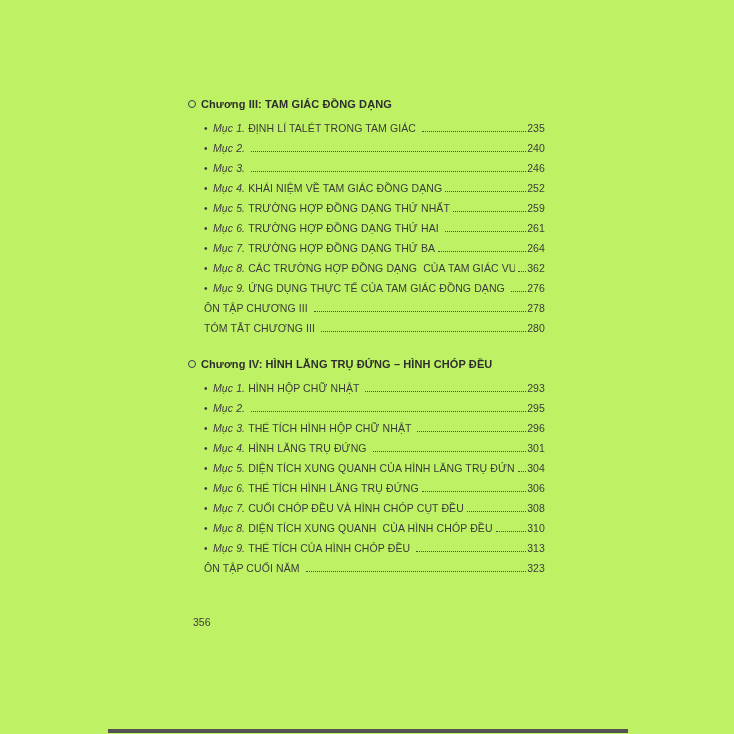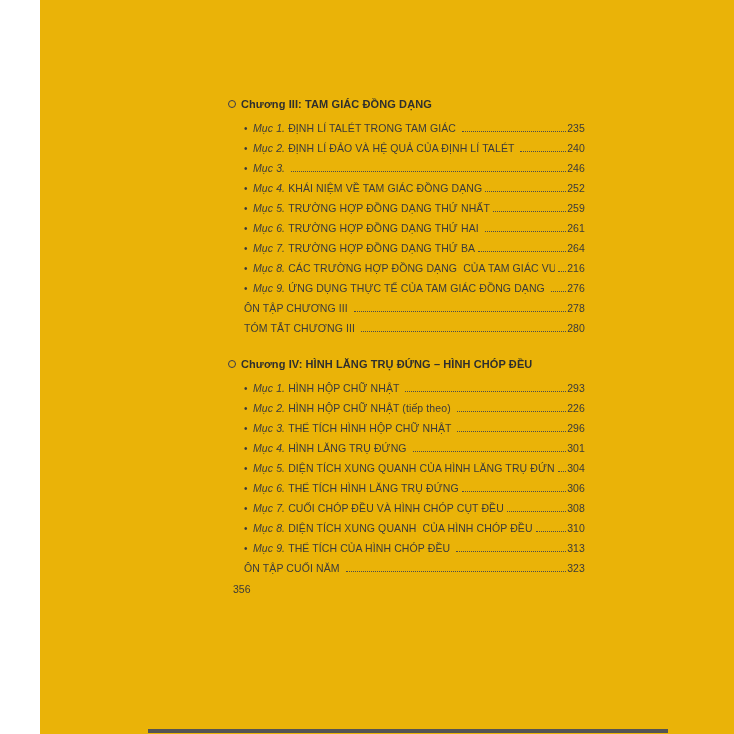--- a/index.html
+++ b/index.html
@@ -80,57 +80,57 @@
     border-bottom: 1.5px dotted #4c4c4c;
     margin: 0 1px 0 3px;
     align-self: baseline;
   }
   .pagenum {
     flex: 0 0 auto;
   }
   .folio {
     position: absolute;
     left: 193px;
-    top: 582px;
+    top: 615px;
     font-size: 10.5px;
     line-height: 14px;
     color: #3b3b3b;
   }
   .book-edge {
     position: absolute;
     left: 108px;
     width: 520px;
     height: 4px;
     bottom: 1px;
     background: #545454;
   }
 </style>
 </head>
 <body style="color: rgb(59, 59, 59);">
 
-<div class="sheet" style="background: #eab308; margin-left: 40px;">
+<div class="sheet" style="background: #bef264;">
   <div class="toc">
       <section class="chapter">
         <div class="chapter-heading"><span class="circle"></span><span class="chapter-title">Chương III: TAM GIÁC ĐỒNG DẠNG</span></div>
         <div class="toc-row"><span class="bullet">•</span><span class="muc">Mục 1. </span><span class="entry-title">ĐỊNH LÍ TALÉT TRONG TAM GIÁC </span><span class="dots"></span><span class="pagenum">235</span></div>
-        <div class="toc-row"><span class="bullet">•</span><span class="muc">Mục 2. </span><span class="entry-title">ĐỊNH LÍ ĐẢO VÀ HỆ QUẢ CỦA ĐỊNH LÍ TALÉT </span><span class="dots"></span><span class="pagenum">240</span></div>
+        <div class="toc-row"><span class="bullet">•</span><span class="muc">Mục 2. </span><span class="dots"></span><span class="pagenum">240</span></div>
         <div class="toc-row"><span class="bullet">•</span><span class="muc">Mục 3. </span><span class="dots"></span><span class="pagenum">246</span></div>
         <div class="toc-row"><span class="bullet">•</span><span class="muc">Mục 4. </span><span class="entry-title">KHÁI NIỆM VỀ TAM GIÁC ĐỒNG DẠNG</span><span class="dots"></span><span class="pagenum">252</span></div>
         <div class="toc-row"><span class="bullet">•</span><span class="muc">Mục 5. </span><span class="entry-title">TRƯỜNG HỢP ĐỒNG DẠNG THỨ NHẤT</span><span class="dots"></span><span class="pagenum">259</span></div>
         <div class="toc-row"><span class="bullet">•</span><span class="muc">Mục 6. </span><span class="entry-title">TRƯỜNG HỢP ĐỒNG DẠNG THỨ HAI </span><span class="dots"></span><span class="pagenum">261</span></div>
         <div class="toc-row"><span class="bullet">•</span><span class="muc">Mục 7. </span><span class="entry-title">TRƯỜNG HỢP ĐỒNG DẠNG THỨ BA</span><span class="dots"></span><span class="pagenum">264</span></div>
-        <div class="toc-row"><span class="bullet">•</span><span class="muc">Mục 8. </span><span class="entry-title">CÁC TRƯỜNG HỢP ĐỒNG DẠNG  CỦA TAM GIÁC VUÔNG</span><span class="dots"></span><span class="pagenum">216</span></div>
+        <div class="toc-row"><span class="bullet">•</span><span class="muc">Mục 8. </span><span class="entry-title">CÁC TRƯỜNG HỢP ĐỒNG DẠNG  CỦA TAM GIÁC VUÔNG</span><span class="dots"></span><span class="pagenum">362</span></div>
         <div class="toc-row"><span class="bullet">•</span><span class="muc">Mục 9. </span><span class="entry-title">ỨNG DỤNG THỰC TẾ CỦA TAM GIÁC ĐỒNG DẠNG </span><span class="dots"></span><span class="pagenum">276</span></div>
         <div class="toc-row"><span class="entry-title">ÔN TẬP CHƯƠNG III </span><span class="dots"></span><span class="pagenum">278</span></div>
         <div class="toc-row"><span class="entry-title">TÓM TẮT CHƯƠNG III </span><span class="dots"></span><span class="pagenum">280</span></div>
       </section>
       <section class="chapter">
         <div class="chapter-heading"><span class="circle"></span><span class="chapter-title">Chương IV: HÌNH LĂNG TRỤ ĐỨNG – HÌNH CHÓP ĐỀU</span></div>
         <div class="toc-row"><span class="bullet">•</span><span class="muc">Mục 1. </span><span class="entry-title">HÌNH HỘP CHỮ NHẬT </span><span class="dots"></span><span class="pagenum">293</span></div>
-        <div class="toc-row"><span class="bullet">•</span><span class="muc">Mục 2. </span><span class="entry-title">HÌNH HỘP CHỮ NHẬT (tiếp theo) </span><span class="dots"></span><span class="pagenum">226</span></div>
+        <div class="toc-row"><span class="bullet">•</span><span class="muc">Mục 2. </span><span class="dots"></span><span class="pagenum">295</span></div>
         <div class="toc-row"><span class="bullet">•</span><span class="muc">Mục 3. </span><span class="entry-title">THỂ TÍCH HÌNH HỘP CHỮ NHẬT </span><span class="dots"></span><span class="pagenum">296</span></div>
         <div class="toc-row"><span class="bullet">•</span><span class="muc">Mục 4. </span><span class="entry-title">HÌNH LĂNG TRỤ ĐỨNG </span><span class="dots"></span><span class="pagenum">301</span></div>
         <div class="toc-row"><span class="bullet">•</span><span class="muc">Mục 5. </span><span class="entry-title">DIỆN TÍCH XUNG QUANH CỦA HÌNH LĂNG TRỤ ĐỨNG </span><span class="dots"></span><span class="pagenum">304</span></div>
         <div class="toc-row"><span class="bullet">•</span><span class="muc">Mục 6. </span><span class="entry-title">THỂ TÍCH HÌNH LĂNG TRỤ ĐỨNG</span><span class="dots"></span><span class="pagenum">306</span></div>
         <div class="toc-row"><span class="bullet">•</span><span class="muc">Mục 7. </span><span class="entry-title">CUỐI CHÓP ĐỀU VÀ HÌNH CHÓP CỤT ĐỀU</span><span class="dots"></span><span class="pagenum">308</span></div>
         <div class="toc-row"><span class="bullet">•</span><span class="muc">Mục 8. </span><span class="entry-title">DIỆN TÍCH XUNG QUANH  CỦA HÌNH CHÓP ĐỀU</span><span class="dots"></span><span class="pagenum">310</span></div>
         <div class="toc-row"><span class="bullet">•</span><span class="muc">Mục 9. </span><span class="entry-title">THỂ TÍCH CỦA HÌNH CHÓP ĐỀU </span><span class="dots"></span><span class="pagenum">313</span></div>
         <div class="toc-row"><span class="entry-title">ÔN TẬP CUỐI NĂM </span><span class="dots"></span><span class="pagenum">323</span></div>
       </section>
     </div>

